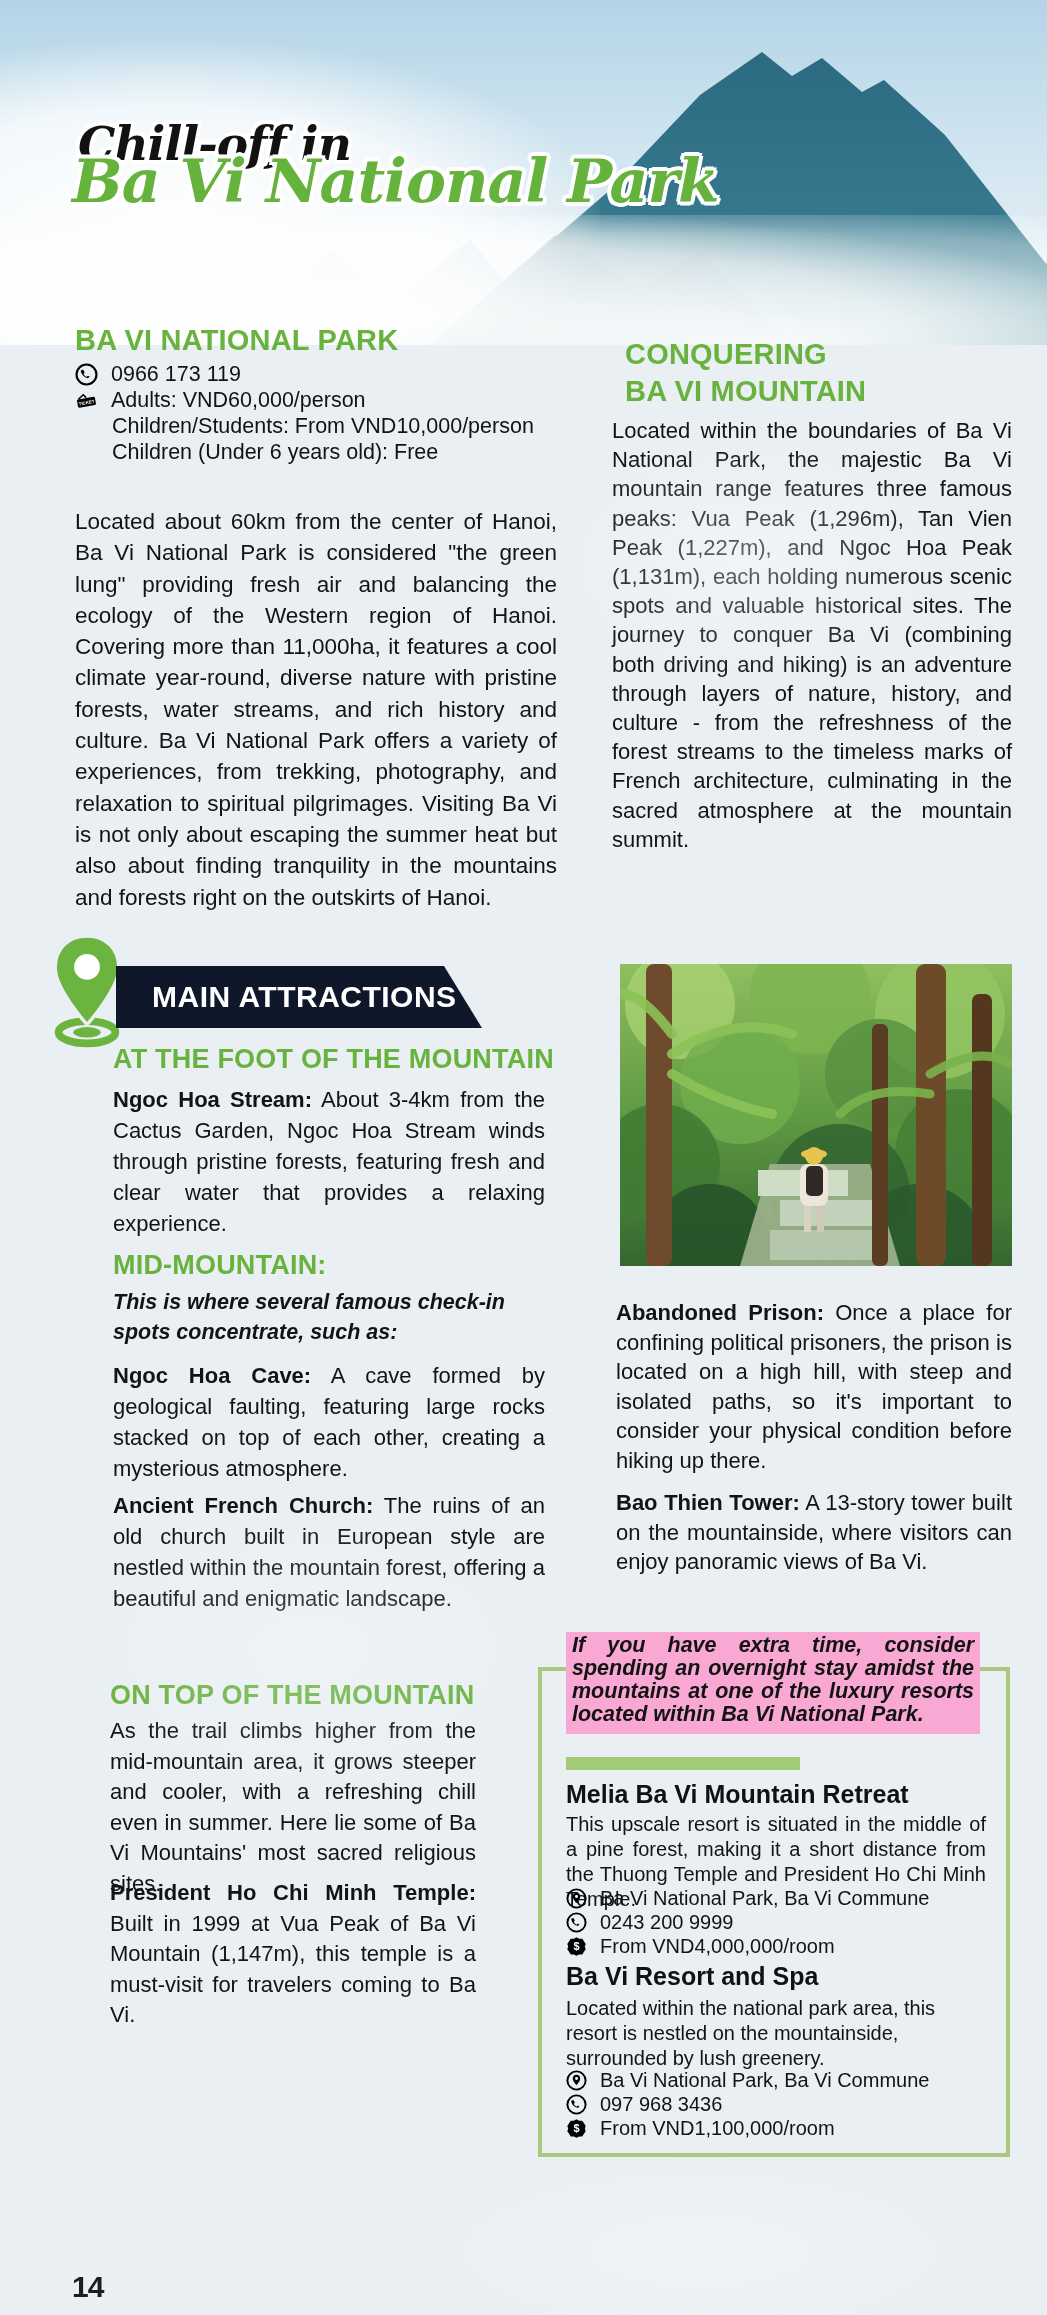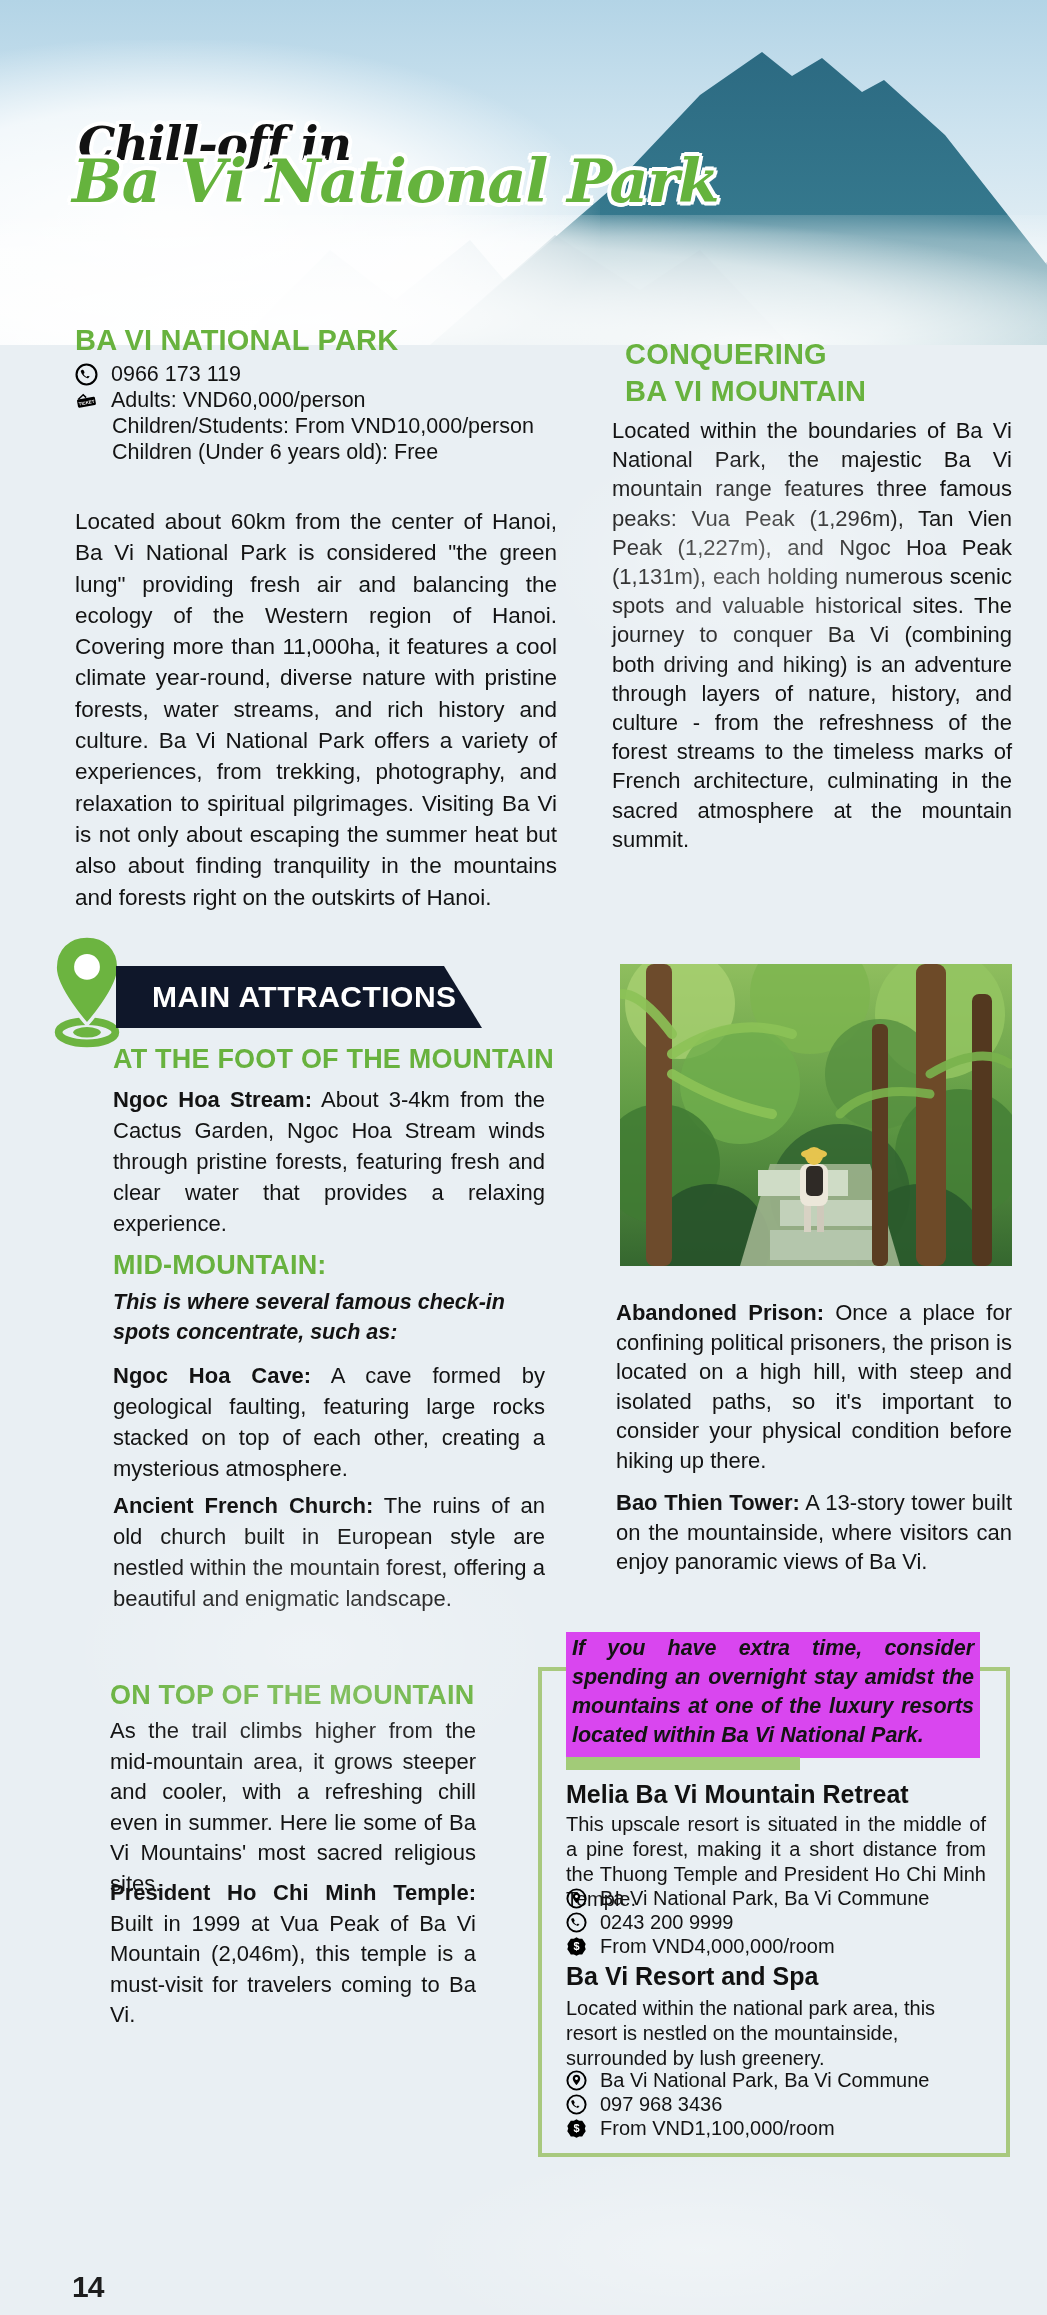--- a/index.html
+++ b/index.html
@@ -33,21 +33,21 @@
 
   
   .banner{position:absolute;left:116px;top:966px;width:366px;height:62px;background:#0f172a;color:#fff;font-weight:bold;font-size:30px;letter-spacing:.5px;display:flex;align-items:center;padding-left:36px;box-sizing:border-box;clip-path:polygon(0 0,calc(100% - 38px) 0,100% 100%,0 100%);}
   .banner-pin{position:absolute;left:44px;top:930px;}
 
   
   .photo{position:absolute;left:620px;top:964px;width:392px;height:302px;overflow:hidden;}
 
   
   .resort-box{position:absolute;left:538px;top:1667px;width:472px;height:490px;border:4px solid #a8c97e;box-sizing:border-box;}
-  .resort-intro{position:absolute;left:566px;top:1632px;width:414px;background:#d946ef;padding:2px 6px 8px 6px;box-sizing:border-box;font-weight:bold;font-style:italic;font-size:21.5px;line-height:29px;color:#131313;text-align:justify;}
+  .resort-intro{position:absolute;left:566px;top:1632px;width:414px;background:#f9a8d4;padding:2px 6px 8px 6px;box-sizing:border-box;font-weight:bold;font-style:italic;font-size:21.5px;line-height:23px;color:#131313;text-align:justify;}
   .resort-divider{position:absolute;left:566px;top:1757px;width:234px;height:13px;background:#a2cb78;}
   .resort-name{position:absolute;color:#111;font-weight:bold;font-size:25px;}
   .resort-desc{position:absolute;color:#131313;font-size:20px;line-height:25px;text-align:justify;}
   .resort-rows{position:absolute;display:flex;flex-direction:column;}
   .resort-rows .info-row{height:24px;font-size:20px;}
 
   .page-number{position:absolute;left:72px;top:2270px;font-size:30px;font-weight:bold;color:#1d1d1d;letter-spacing:-1px;}
 </style>
 </head>
 <body>
@@ -185,21 +185,21 @@
   <p class="body-text" style="left:616px;top:1276px;width:396px;font-size:22px;line-height:29.5px;">
     <span class="b">Abandoned Prison:</span><span> Once a place for confining political prisoners, the prison is located on a high hill, with steep and isolated paths, so it's important to consider your physical condition before hiking up there.</span>
   </p>
   <p class="body-text" style="left:616px;top:1466px;width:396px;font-size:22px;line-height:29.5px;">
     <span class="b">Bao Thien Tower:</span><span> A 13-story tower built on the mountainside, where visitors can enjoy panoramic views of Ba Vi.</span>
   </p>
 
   <div class="gh" style="left:110px;top:1680px;font-size:27px;">ON TOP OF THE MOUNTAIN</div>
   <div class="body-text" style="left:110px;top:1716px;width:366px;font-size:22px;line-height:30.5px;">As the trail climbs higher from the mid-mountain area, it grows steeper and cooler, with a refreshing chill even in summer. Here lie some of Ba Vi Mountains' most sacred religious sites.</div>
   <p class="body-text" style="left:110px;top:1856px;width:366px;font-size:22px;line-height:30.5px;">
-    <span class="b">President Ho Chi Minh Temple:</span><span> Built in 1999 at Vua Peak of Ba Vi Mountain (2,046m), this temple is a must-visit for travelers coming to Ba Vi.</span>
+    <span class="b">President Ho Chi Minh Temple:</span><span> Built in 1999 at Vua Peak of Ba Vi Mountain (1,147m), this temple is a must-visit for travelers coming to Ba Vi.</span>
   </p>
 
   <div class="resort-box"></div>
   <div class="resort-intro">If you have extra time, consider spending an overnight stay amidst the mountains at one of the luxury resorts located within Ba Vi National Park.</div>
   <div class="resort-divider"></div>
 
   <div class="resort-name" style="left:566px;top:1780px;">Melia Ba Vi Mountain Retreat</div>
   <div class="resort-desc" style="left:566px;top:1812px;width:420px;">This upscale resort is situated in the middle of a pine forest, making it a short distance from the Thuong Temple and President Ho Chi Minh Temple.</div>
   <div class="resort-rows" style="left:566px;top:1886px;">
     <div class="info-row">

